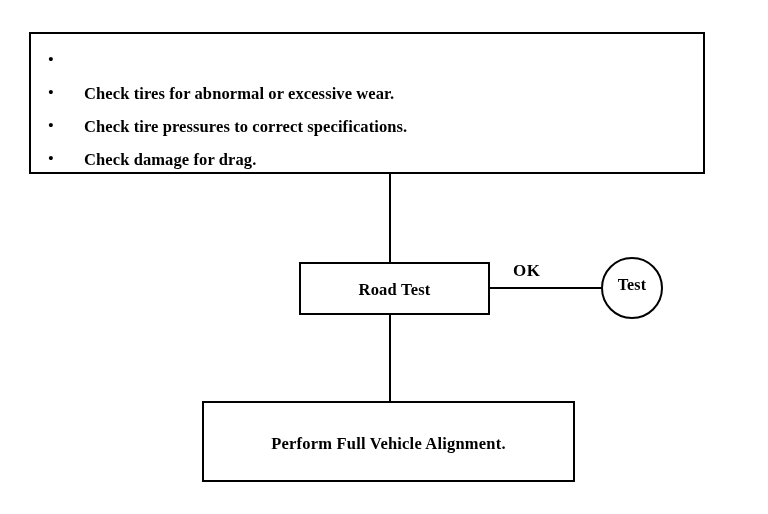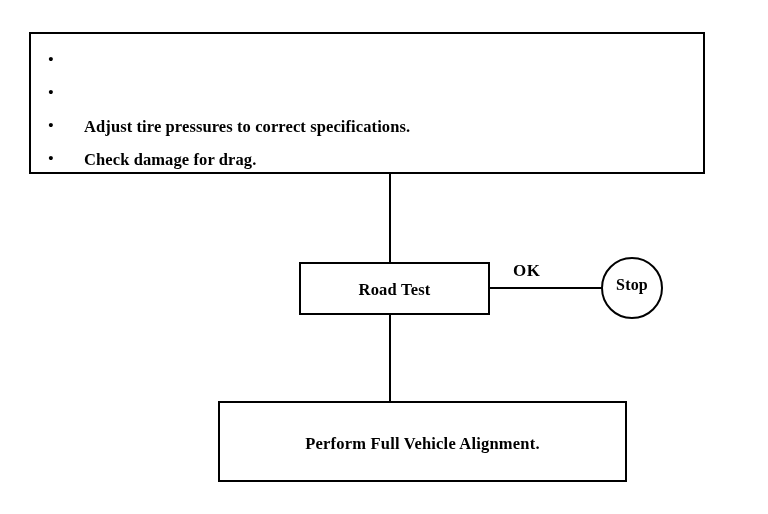--- a/index.html
+++ b/index.html
@@ -66,23 +66,23 @@
 
   
   #road-test-box {
     left: 299px;
     top: 262px;
     width: 191px;
     height: 53px;
   }
   
   #alignment-box {
-    left: 218px;
+    left: 202px;
     top: 401px;
-    width: 409px;
+    width: 373px;
     height: 81px;
   }
 
   .node-label {
     position: absolute;
     left: 0;
     right: 0;
     text-align: center;
     font-size: 16.5px;
     font-weight: 700;
@@ -152,43 +152,44 @@
 
 <div id="canvas">
 
   <div class="node-box" id="checklist-box">
     <ul class="checklist-list">
       <li class="checklist-item">
         <span class="checklist-bullet">•</span>
       </li>
       <li class="checklist-item">
         <span class="checklist-bullet">•</span>
+        <span>Check tires for abnormal or excessive wear.</span>
       </li>
       <li class="checklist-item">
         <span class="checklist-bullet">•</span>
-        <span>Adjust tire pressures to correct specifications.</span>
+        <span>Check tire pressures to correct specifications.</span>
       </li>
       <li class="checklist-item">
         <span class="checklist-bullet">•</span>
         <span>Check damage for drag.</span>
       </li>
     </ul>
   </div>
 
   <div class="connector-v" id="connector-checklist-roadtest"></div>
 
   <div class="node-box" id="road-test-box">
     <div class="node-label">Road Test</div>
   </div>
 
   <div class="connector-h" id="connector-roadtest-stop"></div>
   <div class="edge-label" id="edge-label-ok">OK</div>
 
   <div id="stop-node">
-    <div class="node-label">Stop</div>
+    <div class="node-label">Test</div>
   </div>
 
   <div class="connector-v" id="connector-roadtest-alignment"></div>
 
   <div class="node-box" id="alignment-box">
     <div class="node-label">Perform Full Vehicle Alignment.</div>
   </div>
 
 </div>
 

